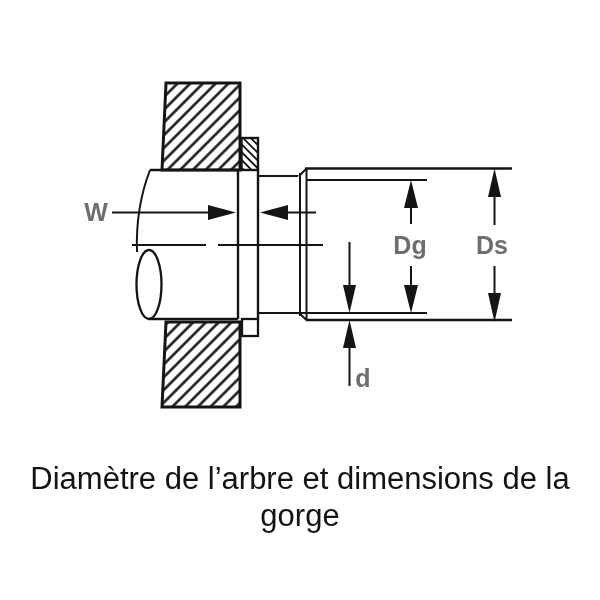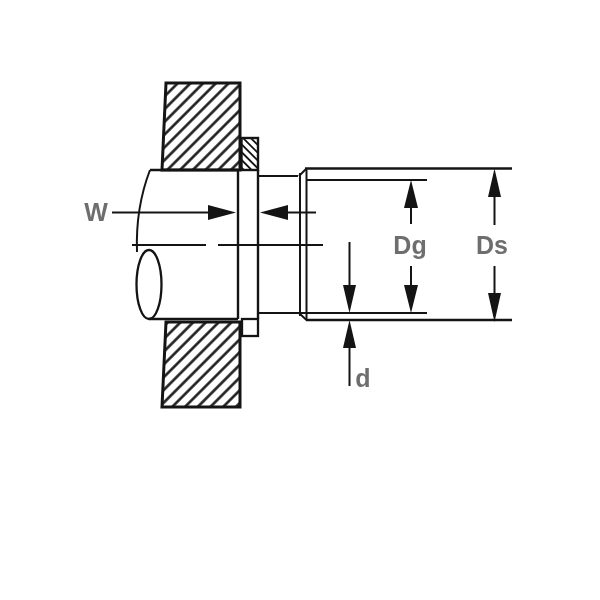--- a/index.html
+++ b/index.html
@@ -110,13 +110,17 @@
 
     <g>
       <line class="ln-thin" x1="349.5" y1="242" x2="349.5" y2="286"></line>
       <polygon class="arrow" points="349.5,313 343,285 356,285"></polygon>
       <polygon class="arrow" points="349.5,320 343,348 356,348"></polygon>
       <line class="ln-thin" x1="349.5" y1="347" x2="349.5" y2="386"></line>
       <text class="dimlabel" x="363" y="387" text-anchor="middle">d</text>
     </g>
   </svg>
 
+  <div class="caption">
+    <div>Diamètre de l’arbre et dimensions de la</div>
+    <div>gorge</div>
+  </div>
 </div>
 
 </body></html>

